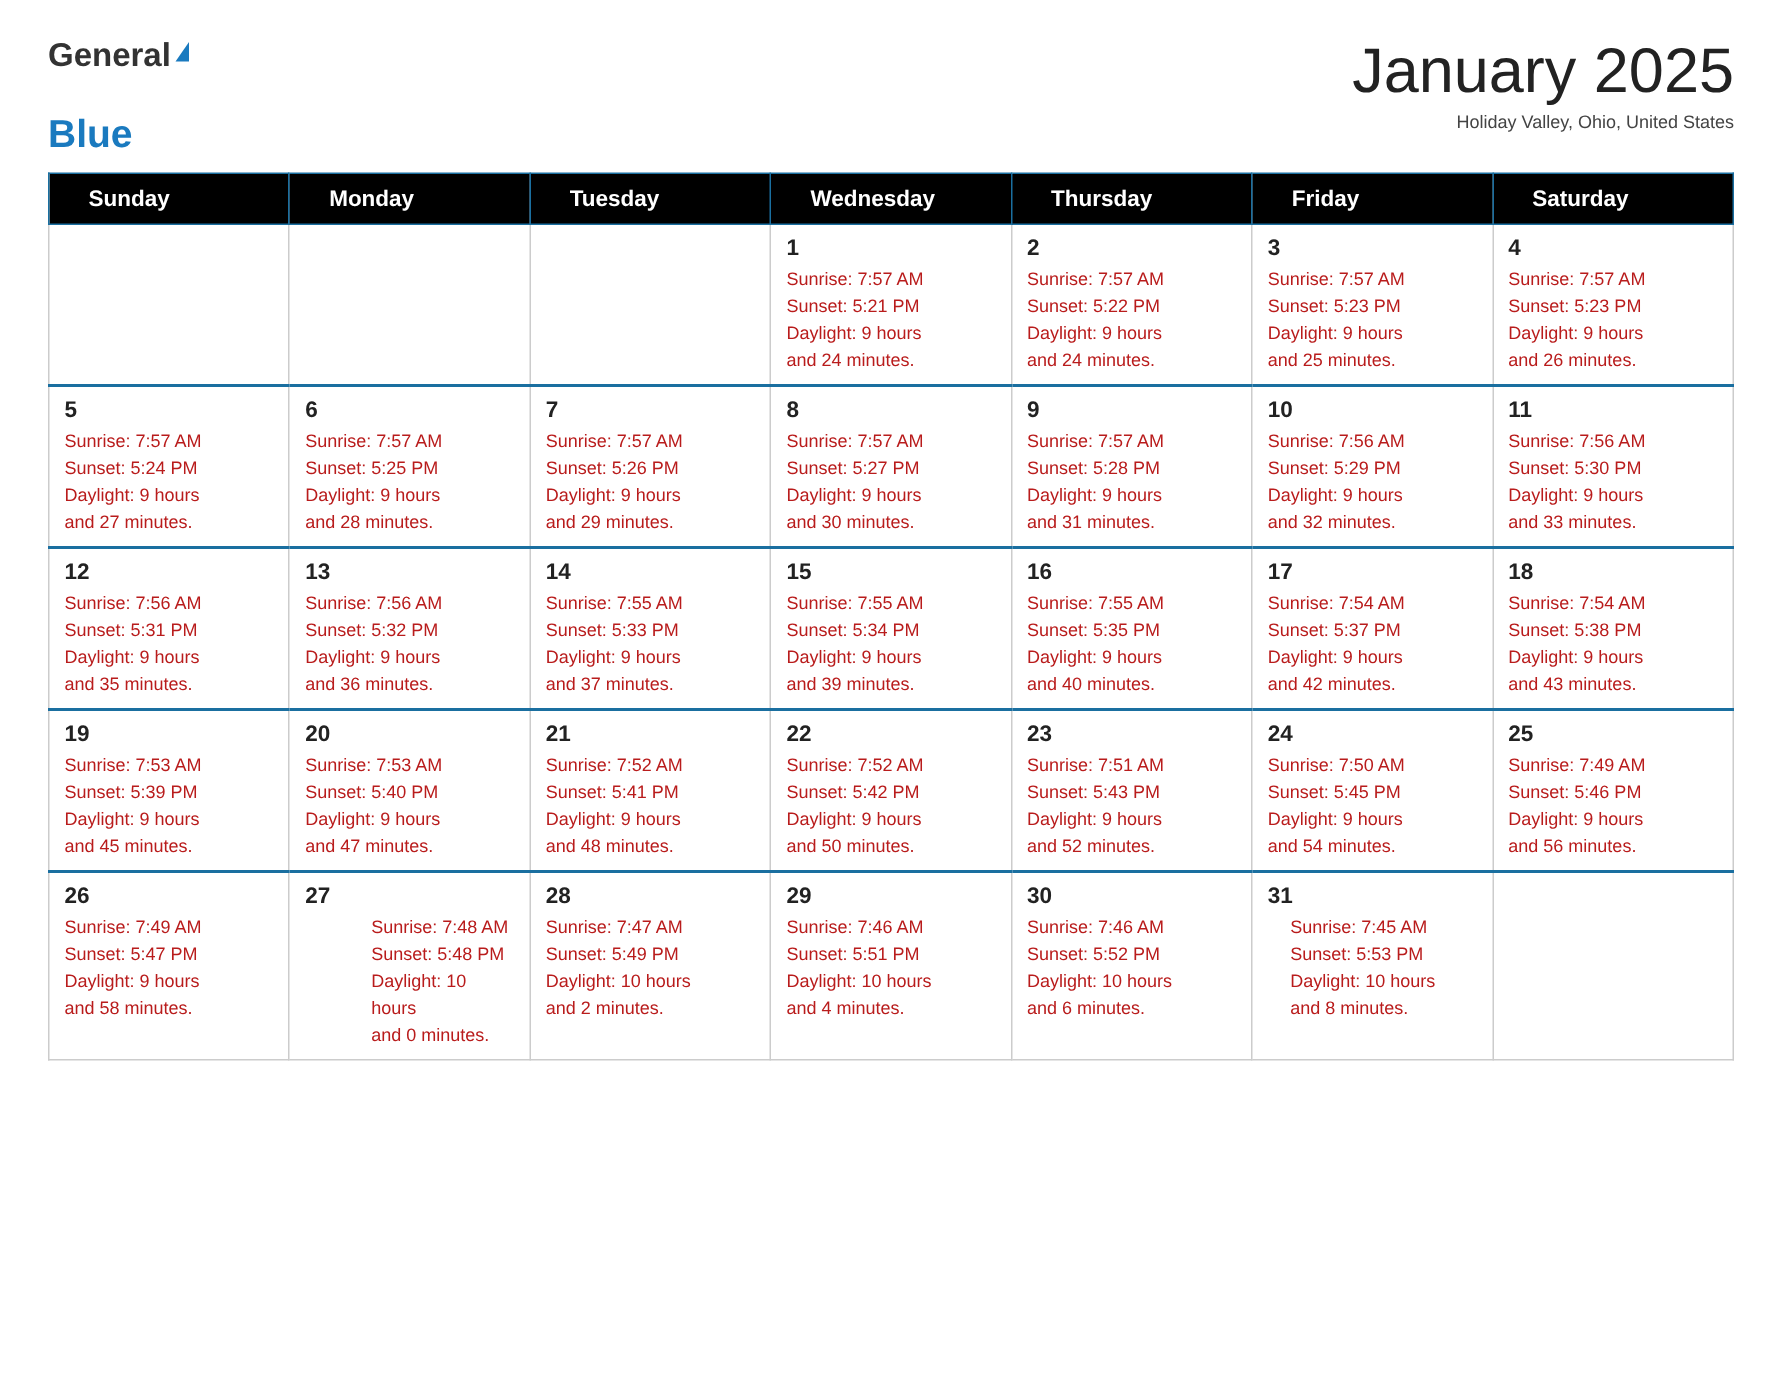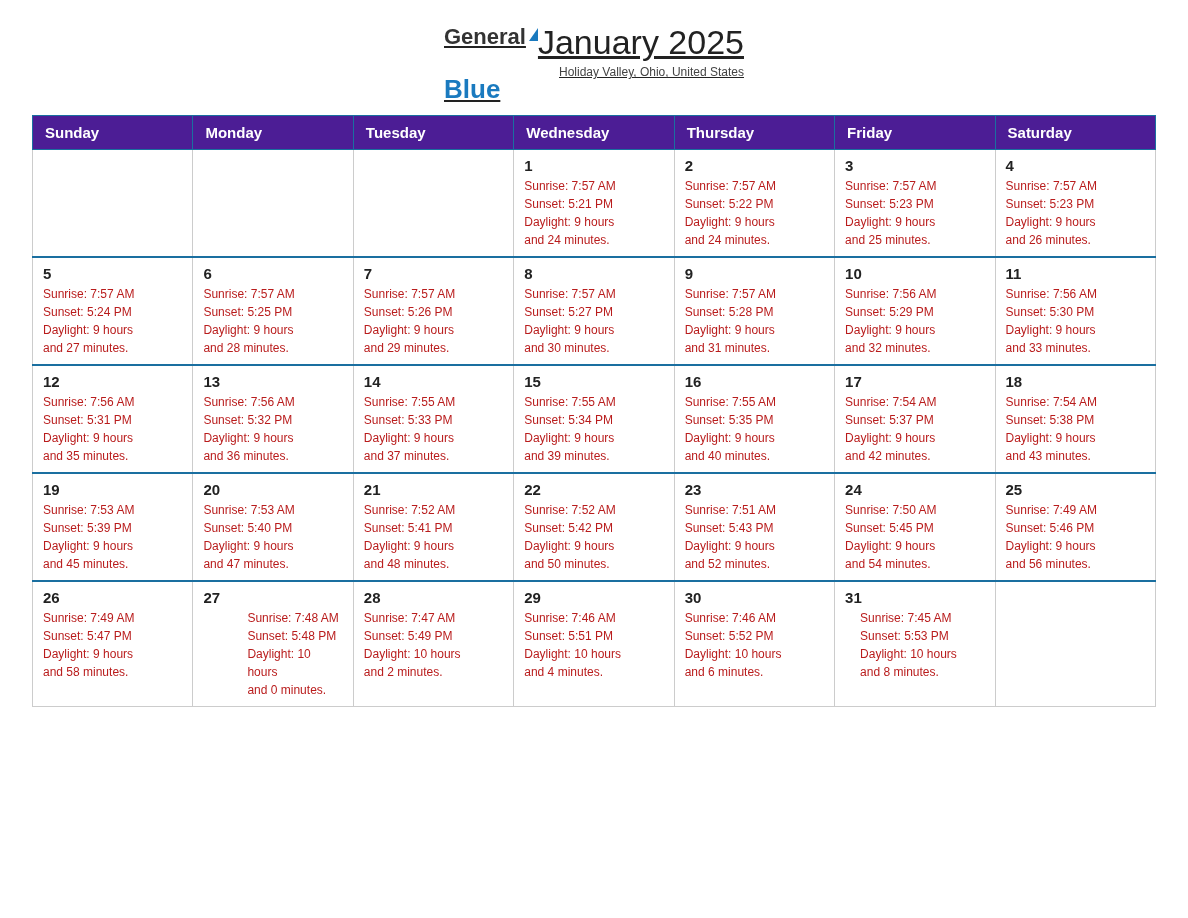--- a/index.html
+++ b/index.html
@@ -6,24 +6,23 @@
     body {
       font-family: Arial, Helvetica, sans-serif;
       background: #fff;
       color: #222;
       padding: 24px 32px;
       width: 1188px;
       min-height: 918px;
     }
     .header-row {
       display: flex;
-      justify-content: center;
+      justify-content: space-between;
       align-items: flex-start;
       margin-bottom: 10px;
-      text-decoration: underline;
     }
     .logo-text-general {
       font-size: 22px;
       font-weight: bold;
       color: #333;
     }
     .logo-text-blue {
       font-size: 26px;
       font-weight: bold;
       color: #1a7abf;
@@ -47,41 +46,41 @@
       border-bottom: 13px solid #1a7abf;
       margin-left: 3px;
       vertical-align: middle;
       position: relative;
       top: -3px;
     }
     .title-block {
       text-align: right;
     }
     .month-title {
-      font-size: 34px;
+      font-size: 42px;
       font-weight: normal;
       color: #222;
       line-height: 1.1;
     }
     .location-title {
       font-size: 12px;
       color: #444;
       margin-top: 4px;
     }
     .calendar-table {
       width: 100%;
       border-collapse: collapse;
       margin-top: 10px;
     }
     .calendar-table th {
-      background-color: #4c1d95;
+      background-color: #000000;
       color: #fff;
       font-size: 15px;
       font-weight: bold;
-      padding: 8px 12px;
+      padding: 8px 26px;
       text-align: left;
       border: 1px solid #1a6fa0;
     }
     .calendar-table td {
       vertical-align: top;
       border: 1px solid #ccc;
       padding: 7px 10px;
       width: 14.28%;
       min-height: 100px;
       background: #fff;

